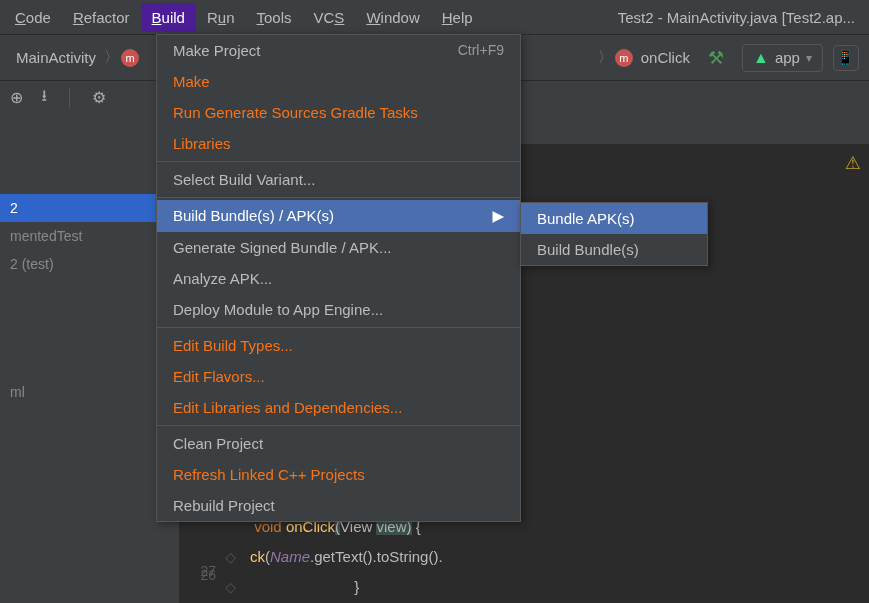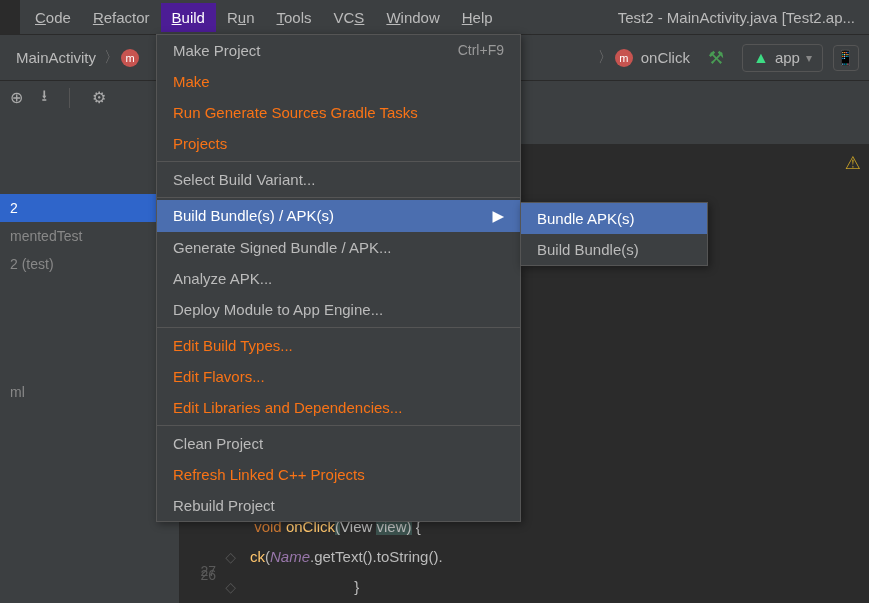--- a/index.html
+++ b/index.html
@@ -1,18 +1,18 @@
 <!DOCTYPE html>
 <html><head>
 <meta charset="utf-8">
 <style>
 * { margin: 0; padding: 0; box-sizing: border-box; font-family: -apple-system, "Segoe UI", sans-serif; }
 body { background: #2b2b2b; color: #bbbbbb; width: 869px; height: 603px; overflow: hidden; position: relative; }
 
-.menubar { height: 34px; background: #3c3f41; display: flex; align-items: center; padding: 0 4px; font-size: 15px; margin-left: 20px; }
+.menubar { height: 34px; background: #3c3f41; display: flex; align-items: center; padding: 0 4px; font-size: 15px; }
 .menubar .menu-item { padding: 6px 11px; cursor: pointer; }
 .menubar .menu-item.active { background: #4c1d95; color: #fff; }
 .menubar .menu-item .mn { text-decoration: underline; }
 .title { margin-left: auto; padding-right: 10px; font-size: 15px; color: #bbbbbb; white-space: nowrap; overflow: hidden; }
 
 .navbar { height: 46px; background: #3c3f41; display: flex; align-items: center; padding: 0 10px; font-size: 15px; border-top: 1px solid #2a2a2a; }
 .crumb { padding: 2px 6px; }
 .crumb-icon { display: inline-flex; align-items: center; justify-content: center; width: 18px; height: 18px; background: #c75450; border-radius: 50%; color: #fff; font-size: 11px; margin-right: 2px; vertical-align: middle; }
 .sep { color: #777; margin: 0 2px; }
 .hammer { color: #499c54; margin: 0 12px; font-size: 18px; }
@@ -153,21 +153,21 @@
     <span>Make Project</span>
     <span class="shortcut">Ctrl+F9</span>
   </div>
   <div class="dropdown-item disabled">
       <span>Make</span>
     </div>
   <div class="dropdown-item disabled">
       <span>Run Generate Sources Gradle Tasks</span>
     </div>
   <div class="dropdown-item disabled">
-      <span>Projects</span>
+      <span>Libraries</span>
     </div>
   <div class="dropdown-sep"></div>
   <div class="dropdown-item">
       <span>Select Build Variant...</span>
     </div>
   <div class="dropdown-sep"></div>
   <div class="dropdown-item hilite">
     <span>Build Bundle(s) / APK(s)</span>
     <span class="arrow">▶</span>
   </div>

